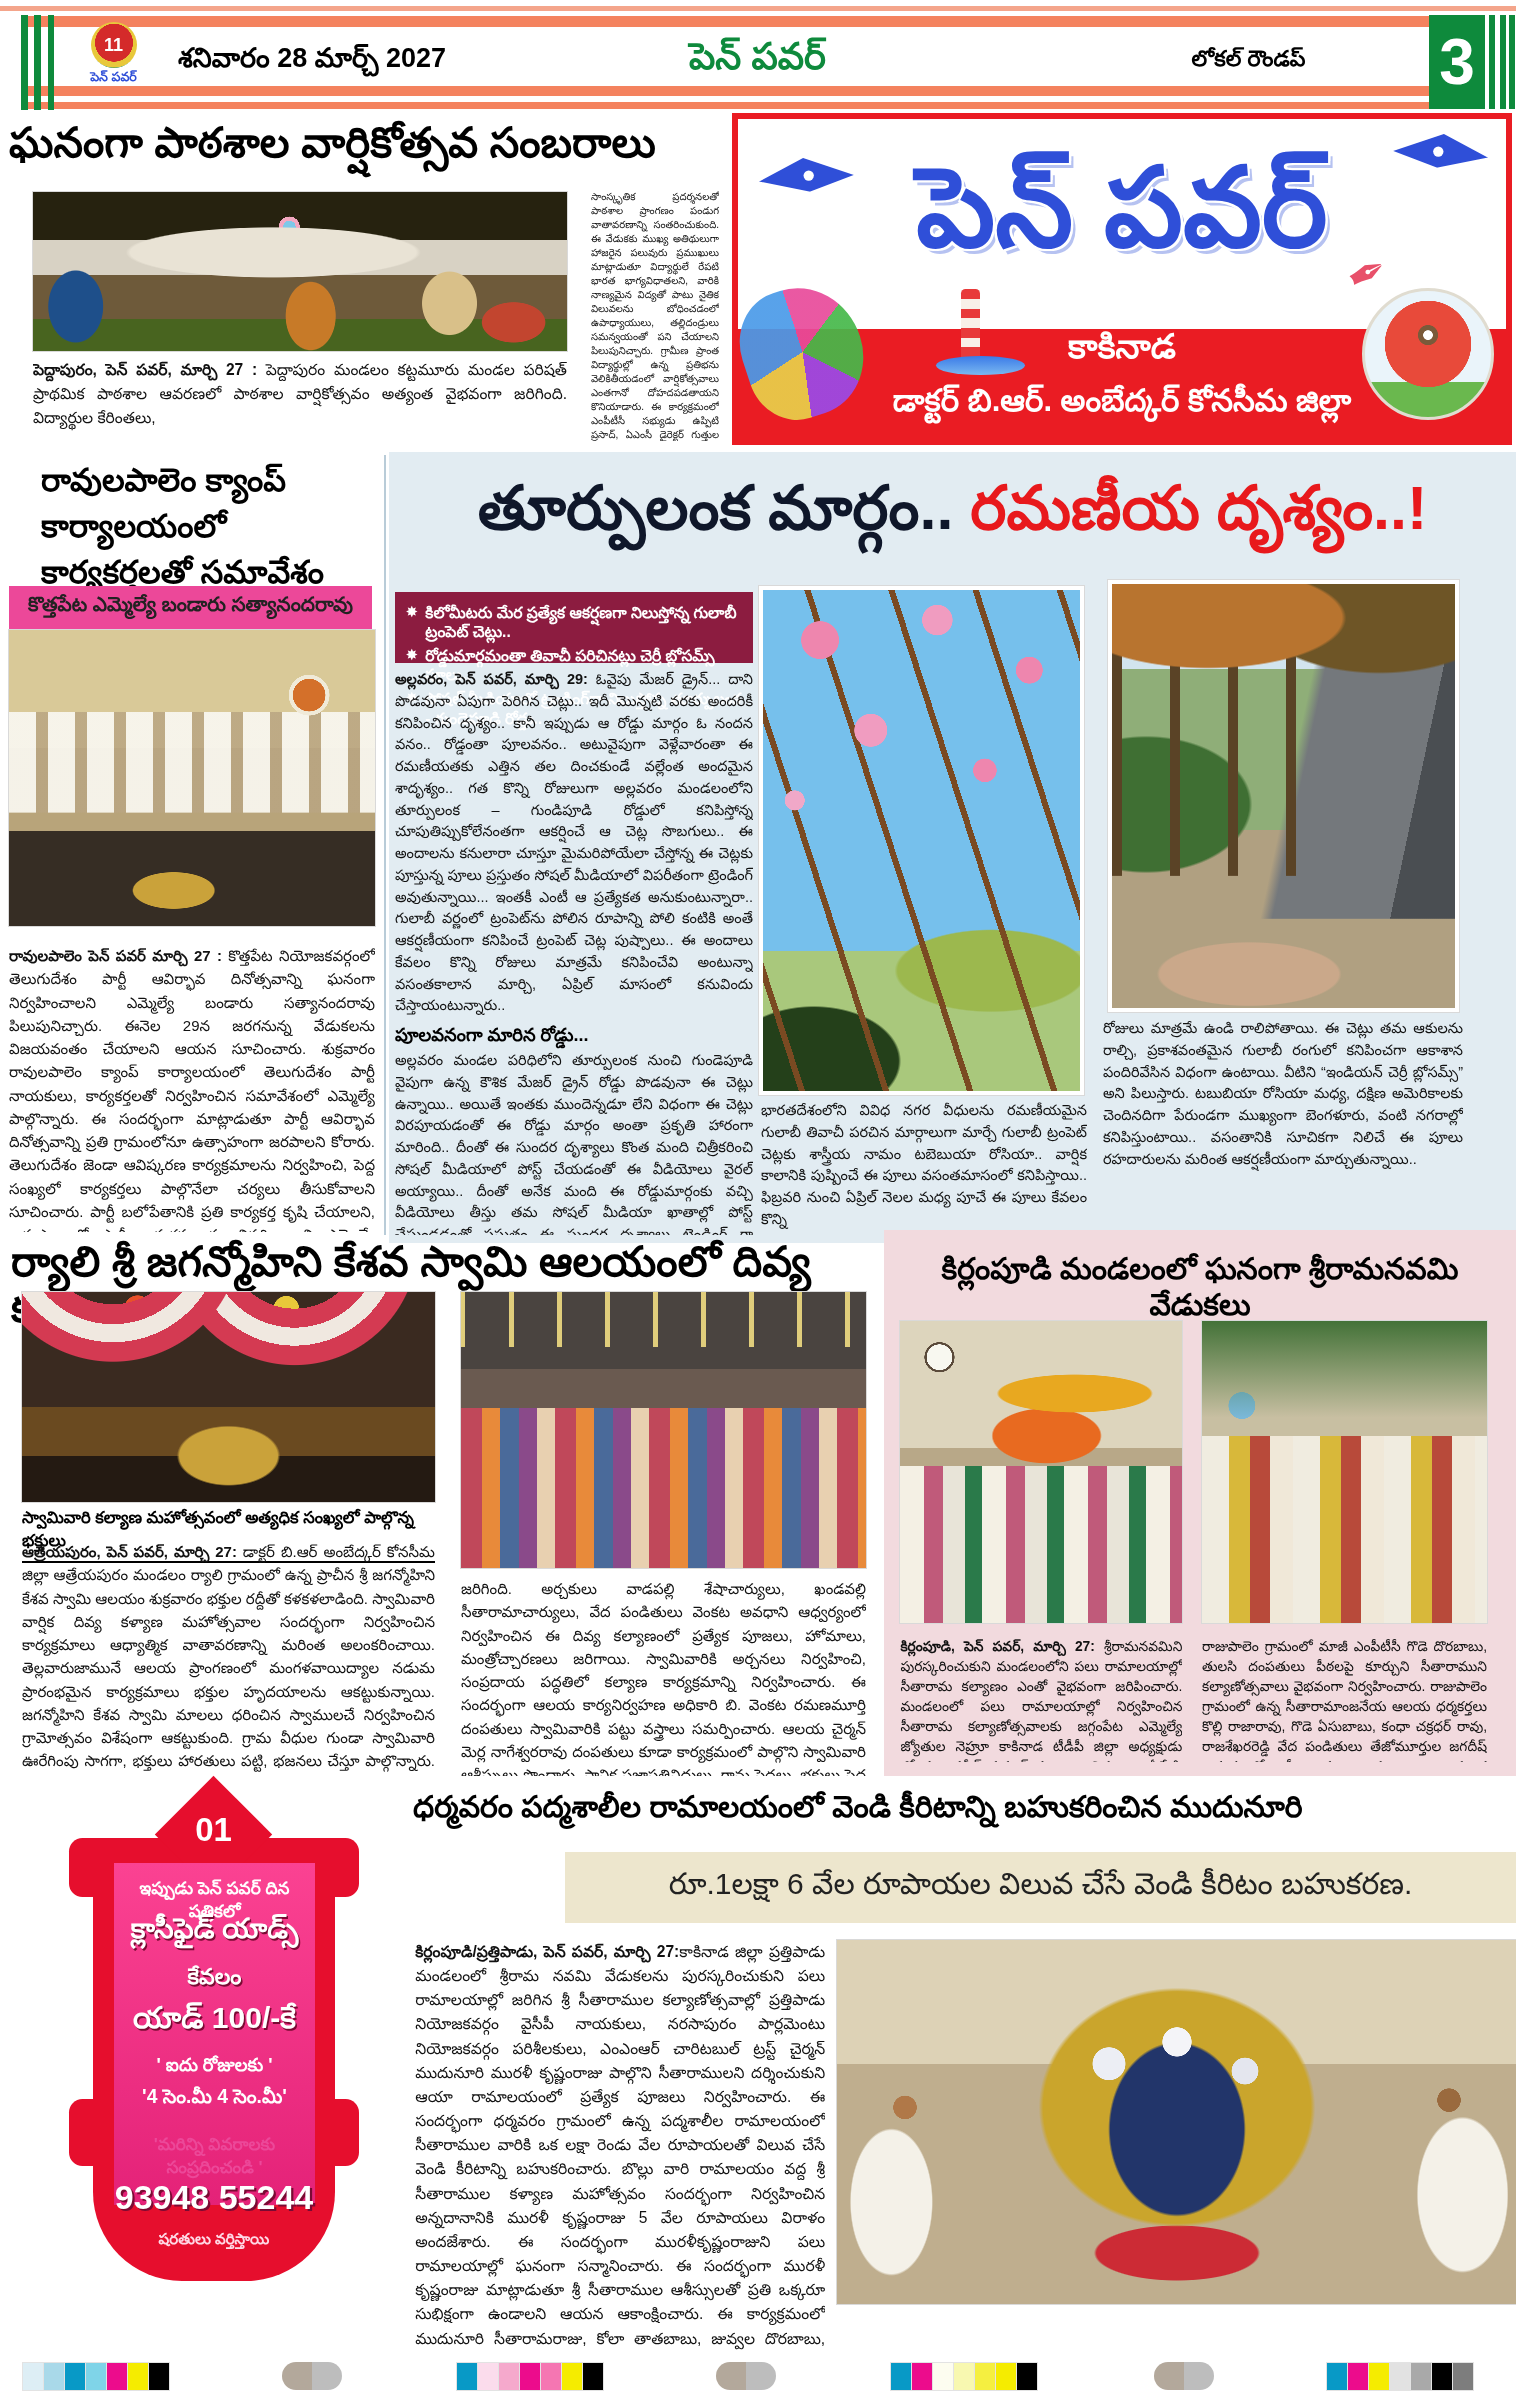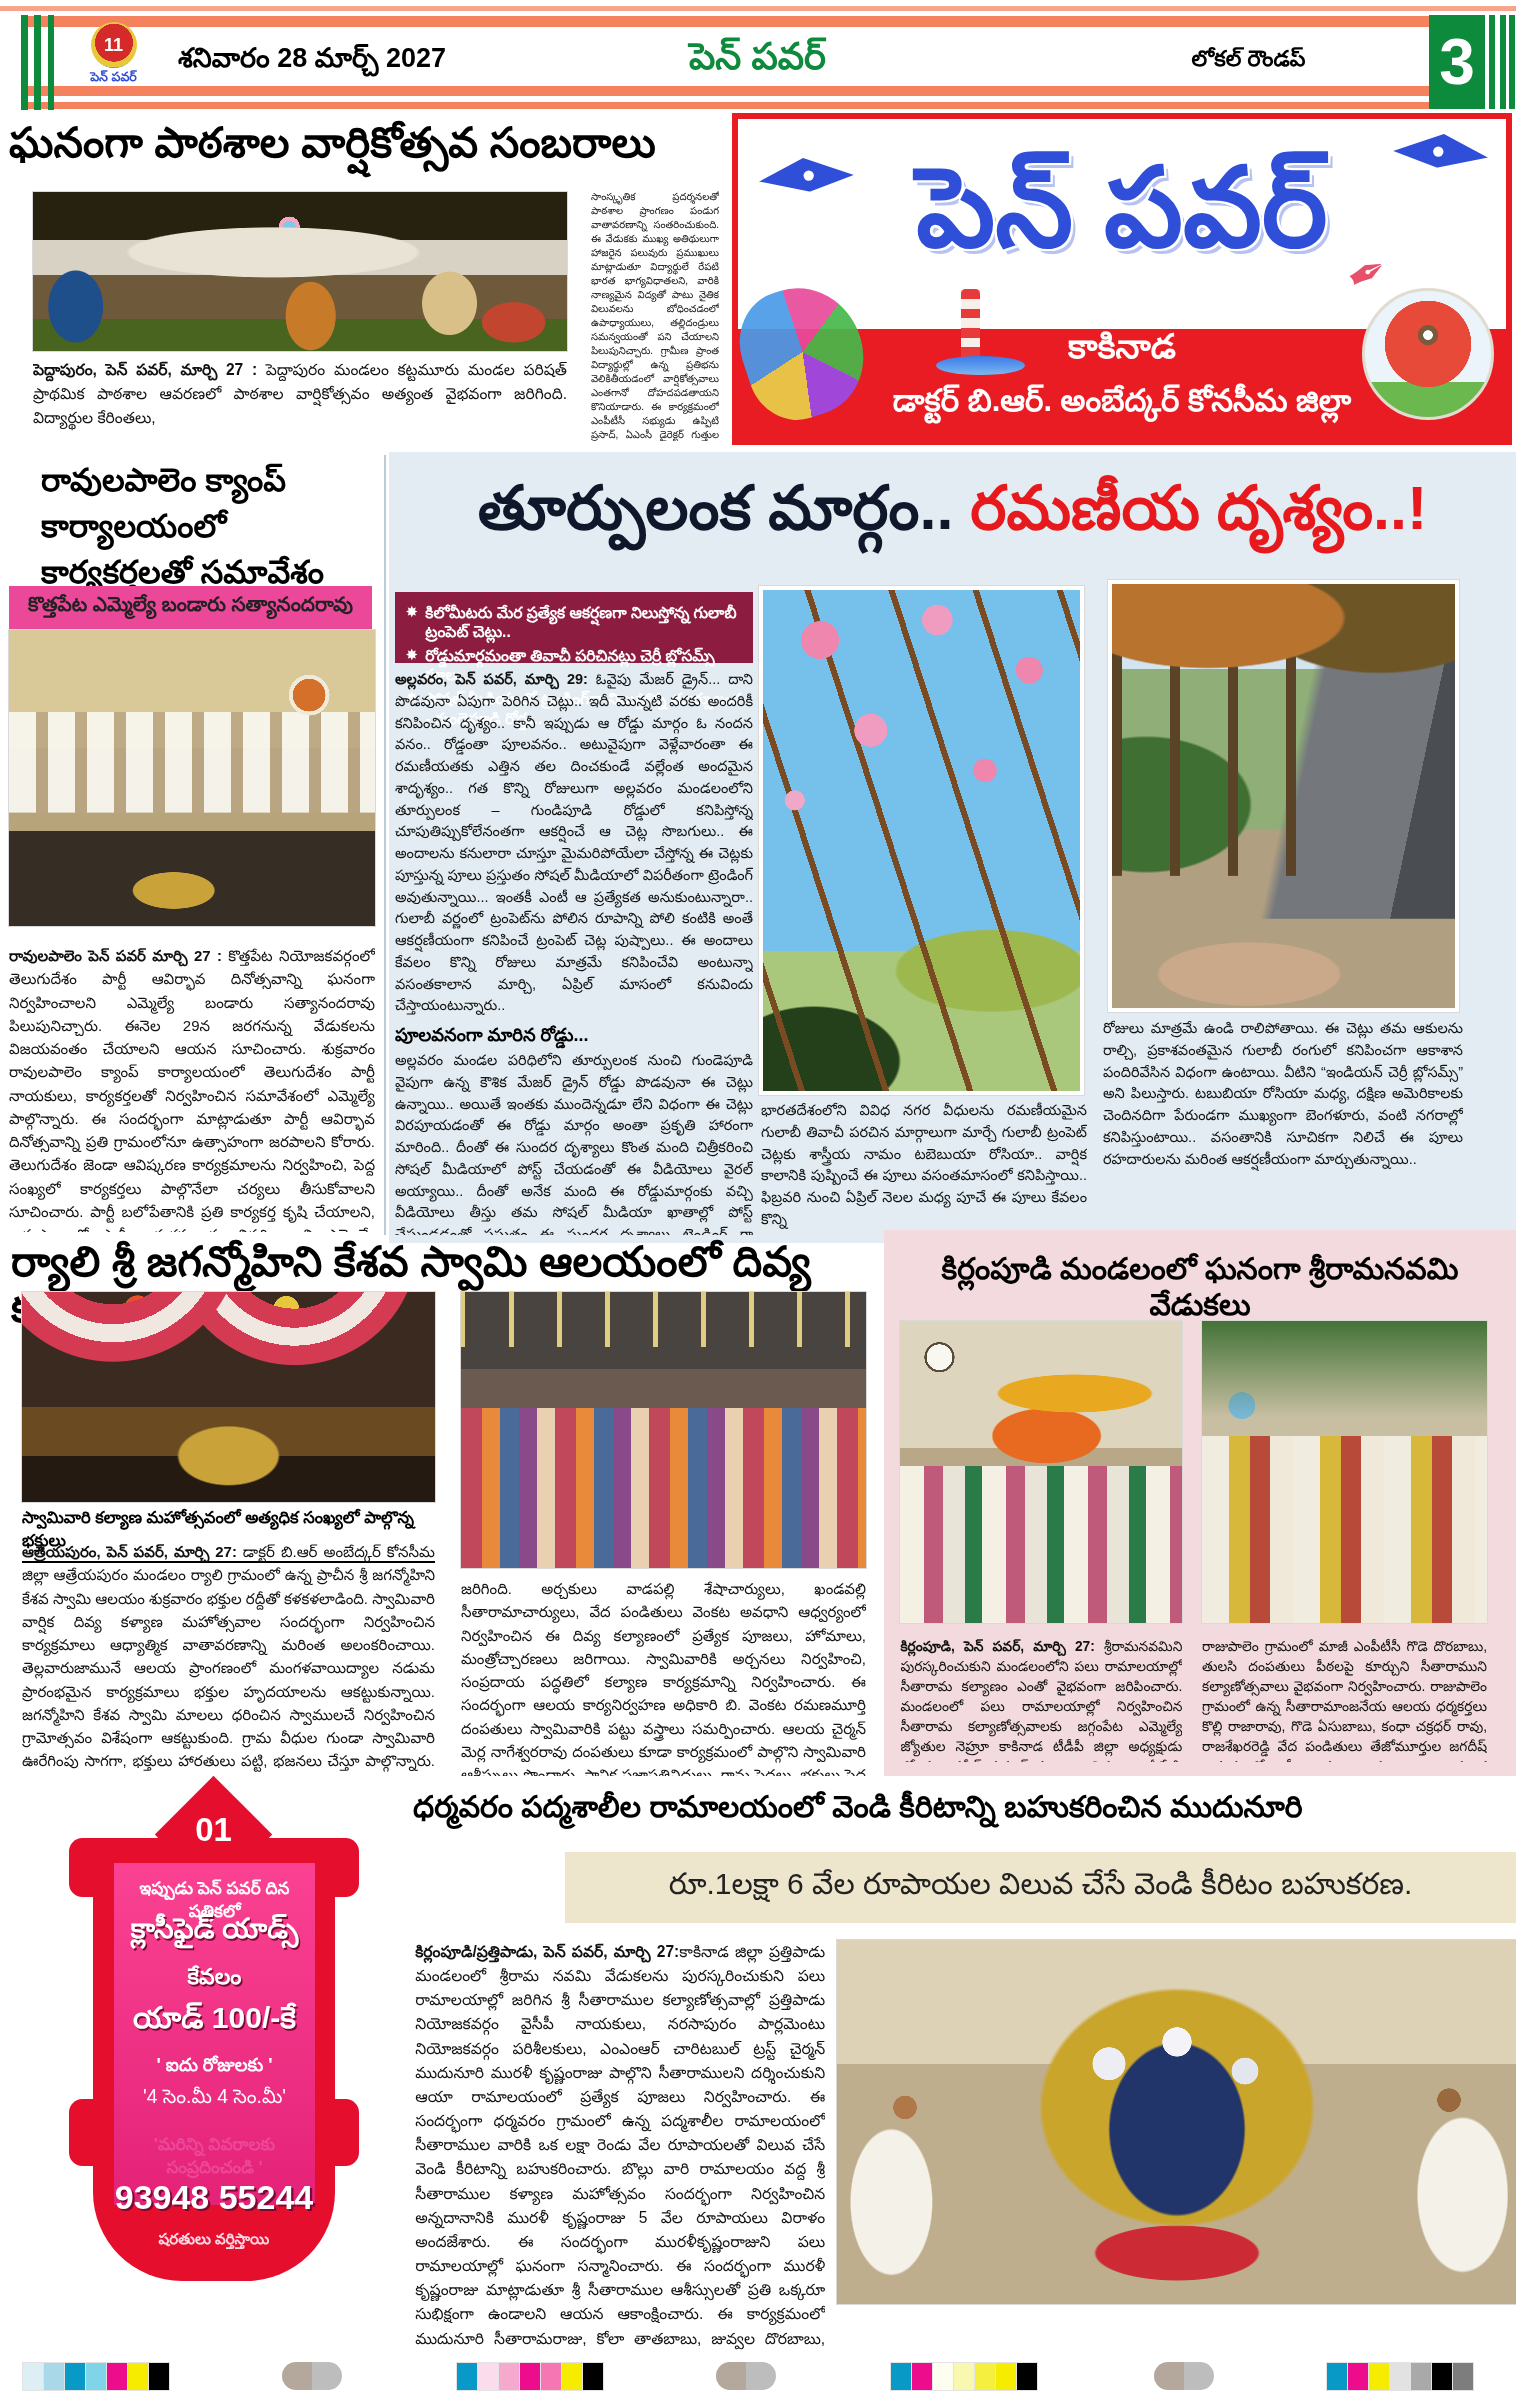--- a/index.html
+++ b/index.html
@@ -226,21 +226,21 @@
     <div class="abs" style="left:146px;top:-9px;width:83px;height:83px;background:#e60e2d;transform:rotate(45deg);"></div>
     <div class="abs" style="left:146px;top:9px;width:83px;text-align:center;color:#fff;font-weight:900;font-size:33px;">01</div>
 
     <div class="abs" style="left:88px;top:61px;width:201px;height:342px;background:linear-gradient(#fb4292,#e42278);"></div>
 
     <div class="abs" style="left:88px;top:77px;width:201px;text-align:center;color:#fff;font-weight:900;font-size:17px;">ఇప్పుడు పెన్ పవర్ దిన పత్రికలో</div>
     <div class="abs" style="left:88px;top:111px;width:201px;text-align:center;color:#fff;font-weight:900;font-size:28px;text-shadow:1.5px 1.5px 0 #7a0a33;">క్లాసీఫైడ్ యాడ్స్</div>
     <div class="abs" style="left:88px;top:162px;width:201px;text-align:center;color:#fff;font-weight:900;font-size:22px;text-shadow:1.5px 1.5px 0 #7a0a33;">కేవలం</div>
     <div class="abs" style="left:88px;top:199px;width:201px;text-align:center;color:#fff;font-weight:900;font-size:30px;text-shadow:1.5px 1.5px 0 #7a0a33;">యాడ్ 100/-కే</div>
     <div class="abs" style="left:88px;top:253px;width:201px;text-align:center;color:#fff;font-weight:700;font-size:18px;">' ఐదు రోజులకు '</div>
-    <div class="abs" style="left:88px;top:284px;width:201px;text-align:center;color:#fff;font-weight:400;font-size:19.3px;">'4 సెం.మీ 4 సెం.మీ'</div>
+    <div class="abs" style="left:88px;top:284px;width:201px;text-align:center;color:#fff;font-weight:700;font-size:19.3px;">'4 సెం.మీ 4 సెం.మీ'</div>
     <div class="abs" style="left:82px;top:333px;width:213px;text-align:center;color:#ec4899;font-weight:700;font-size:17px;">'మరిన్ని వివరాలకు సంప్రదించండి '</div>
     <div class="abs" style="left:67px;top:376px;width:242px;text-align:center;color:#fff;font-weight:900;font-size:34px;text-shadow:2.2px 2.2px 0 #7a0a33;">93948 55244</div>
     <div class="abs" style="left:67px;top:428px;width:242px;text-align:center;color:#ffd9e6;font-weight:700;font-size:15px;">షరతులు వర్తిస్తాయి</div>
   </div>
 
   <div class="abs" style="left:413px;top:1778px;width:1104px;height:587px;">
     <div class="hd" style="position:absolute;left:0;top:12px;width:1104px;font-size:30px;line-height:1.15;">ధర్మవరం పద్మశాలీల రామాలయంలో  వెండి కీరిటాన్ని బహుకరించిన ముదునూరి</div>
 
     <div class="abs" style="left:152px;top:74px;width:951px;height:71px;background:#ede6cd;display:flex;align-items:center;justify-content:center;">
       <span style="font-size:30px;color:#222;">రూ.1లక్షా 6 వేల రూపాయల విలువ చేసే వెండి కీరిటం బహుకరణ.</span>

